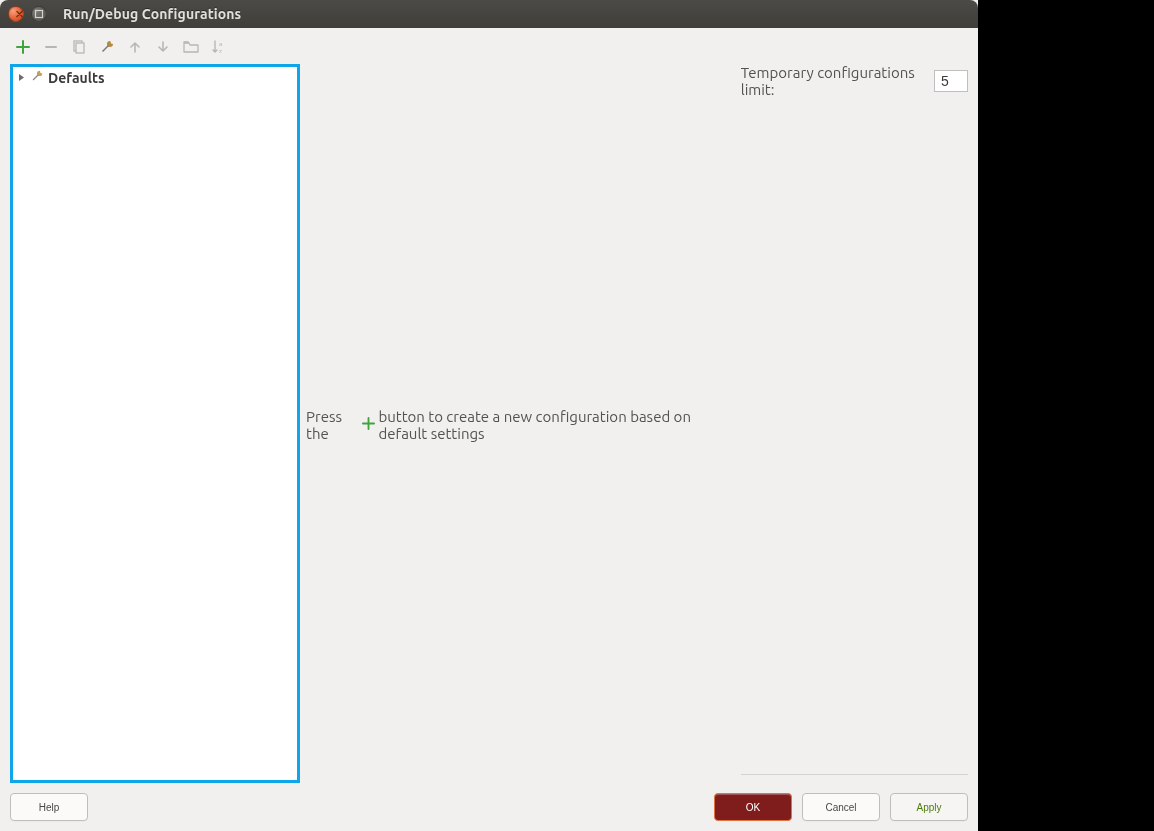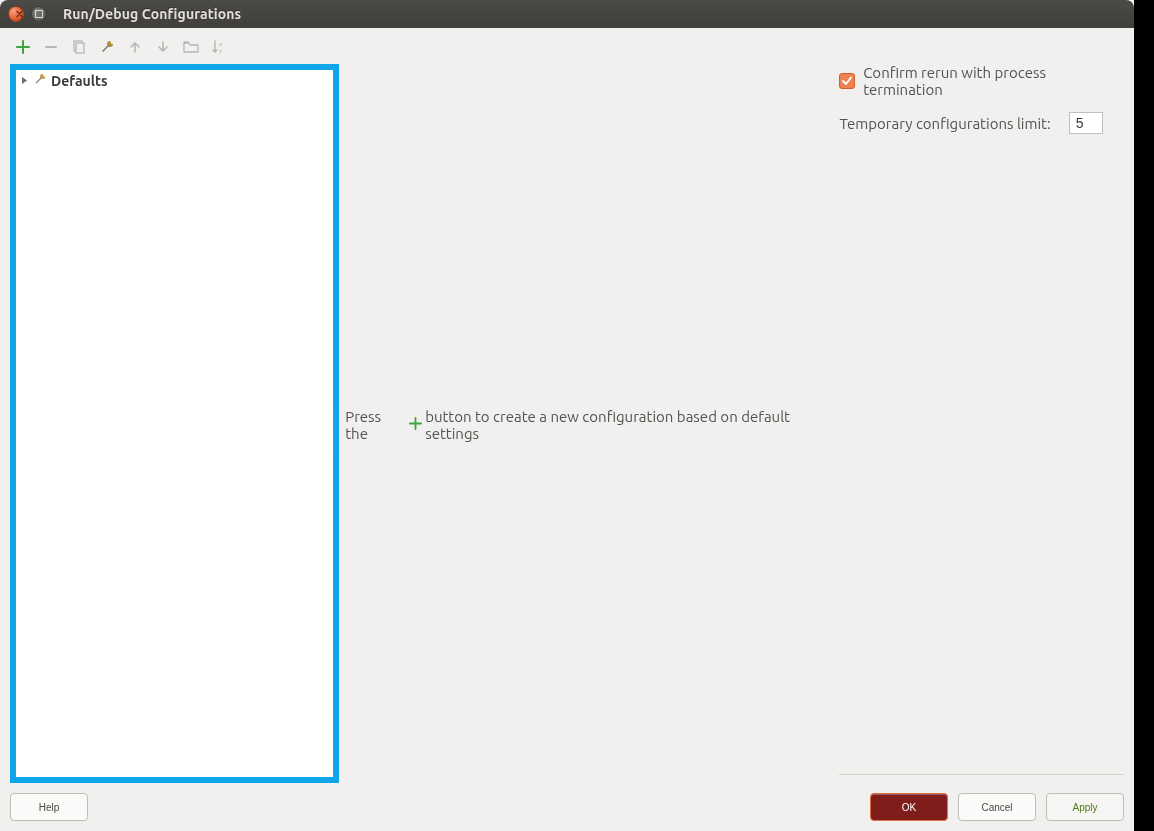--- a/index.html
+++ b/index.html
@@ -2,21 +2,21 @@
 <html><head>
 <meta charset="utf-8">
 <style>
   html, body {
     margin: 0; padding: 0; width: 1154px; height: 831px;
     font-family: "Ubuntu", "DejaVu Sans", "Liberation Sans", Arial, sans-serif;
     font-size: 14px; overflow: hidden; background: #000;
     -webkit-font-smoothing: antialiased;
   }
   .window {
-    width: 1134px; height: 831px; background: #f1f0ef;
+    width: 978px; height: 831px; background: #f1f0ef;
     display: flex; flex-direction: column; box-sizing: border-box;
   }
   .titlebar {
     height: 28px; display: flex; align-items: center;
     background: linear-gradient(to bottom, #4b4a46 0%, #3f3e3a 100%);
     border-top-left-radius: 8px; border-top-right-radius: 8px;
     padding-left: 8px; flex: 0 0 auto; position: relative;
   }
   .win-btns { display: flex; align-items: center; gap: 7px; margin-right: 10px; }
   .win-btn {
@@ -36,21 +36,21 @@
   .content {
     flex: 1 1 auto; display: flex; flex-direction: column;
     box-sizing: border-box; padding: 8px 10px 10px 10px; gap: 6px;
   }
   .toolbar { display: flex; align-items: center; gap: 10px; padding: 2px 0 2px 4px; }
   .toolbar .tbtn { width: 18px; height: 18px; display:flex; align-items:center; justify-content:center; opacity:0.55; }
   .toolbar .tbtn.enabled { opacity: 1; }
   .toolbar svg { display:block; }
   .body-row { display:flex; flex:1 1 auto; min-height:0; }
   .tree-panel {
-    width: 335px; background: #ffffff; border: 6px solid #0ea5e9;
+    width: 335px; background: #ffffff; border: 3px solid #0ea5e9;
     box-sizing: border-box; margin-right: 6px; position: relative;
   }
   .tree-item {
     display:flex; align-items:center; gap:4px; padding: 2px 4px; font-size:14px;
     color:#3d3b39;
   }
   .tree-item .expander svg { display:block; }
   .tree-item .label { font-weight: 700; color:#3d3b39; }
   .split-grip {
     position:absolute; right:-5px; top: 50%; transform: translateY(-50%);
@@ -191,28 +191,20 @@
             <svg width="13" height="13" viewBox="0 0 14 14">
                 <path d="M7 1 V13 M1 7 H13" stroke="#3fa33f" stroke-width="2" stroke-linecap="round"></path>
               </svg>
           </span>
           <span> button to create a new configuration based on default settings</span>
         </div>
 
         <div class="spacer"></div>
 
         <div class="options">
-          <div class="checkbox-row">
-            <span class="cbox">
-              <svg width="12" height="12" viewBox="0 0 12 12">
-                  <path d="M2 6 L5 9 L10 2.5" fill="none" stroke="#ffffff" stroke-width="2" stroke-linecap="round" stroke-linejoin="round"></path>
-                </svg>
-            </span>
-            <span>Confirm rerun with process termination</span>
-          </div>
           <div class="limit-row">
             <span>Temporary configurations limit:</span>
             <input class="limit-input" type="text" value="5" style="">
           </div>
         </div>
       </div>
 
     </div>
 
     <div class="footer">

